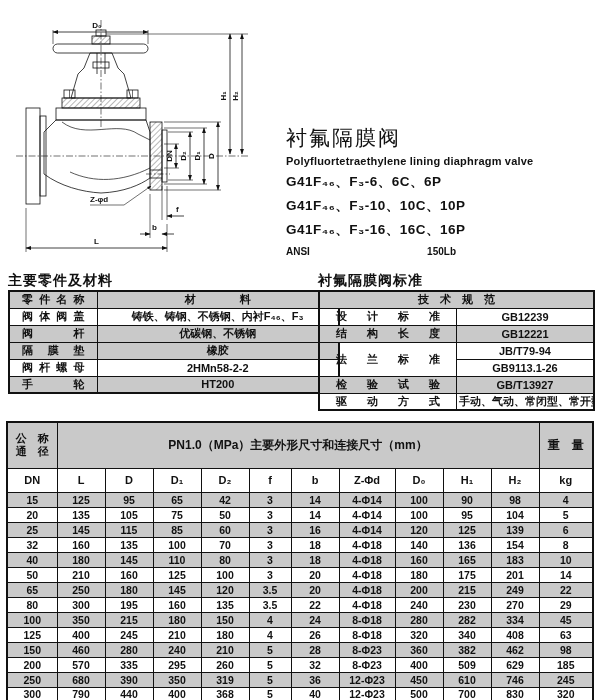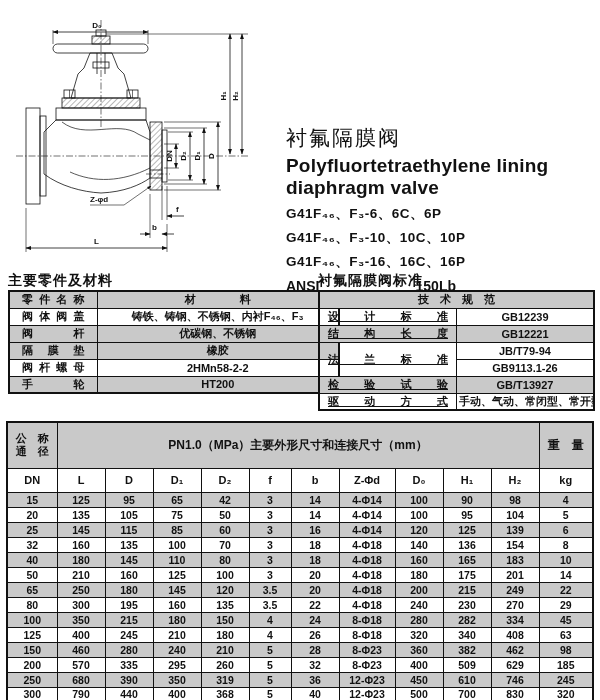--- a/index.html
+++ b/index.html
@@ -10,42 +10,42 @@
   }
   .abs { position:absolute; }
 
   
   #drawing { left:0; top:6px; }
   #drawing text { font-family:"Liberation Sans","DejaVu Sans",sans-serif; font-size:8px; font-weight:bold; fill:#111; }
 
   
   #titleblock { left:286px; top:124px; width:310px; }
   .cn-title  { font-size:21px; font-weight:normal; letter-spacing:2px; }
-  .en-title  { font-size:19px; font-weight:bold; margin-top:3px; letter-spacing:.2px; }
+  .en-title  { font-size:11px; font-weight:bold; margin-top:3px; letter-spacing:.2px; }
   .model-line{ font-size:13.5px; font-weight:bold; margin-top:6px; letter-spacing:.5px; }
-  .ansi-line { font-size:14px; font-weight:bold; margin-top:7px; display:flex; width:170px; }
+  .ansi-line { font-size:10px; font-weight:bold; margin-top:7px; display:flex; width:170px; }
   .ansi-line .val { margin-left:auto;text-align:right; }
 
   
   .section-title { font-size:14px; font-weight:bold; letter-spacing:1px; }
   #parts-title { left:8px;  top:272px; }
   #std-title   { left:318px; top:272px; }
 
   table { border-collapse:collapse; table-layout:fixed; }
   th,td {
     border:1px solid #111; font-weight:bold; text-align:center;
     white-space:nowrap; overflow:hidden; font-size:11px; height:17px; padding:0 2px;
   }
   .shade { background:#c9c9c9; }
   thead th { background:#c9c9c9; }
 
   #parts-table { left:8px; top:290px; width:332px; border:2px solid #111; }
   #parts-table .c1 { width:88px; text-align:justify; text-align-last:justify; padding:0 12px; }
   #std-table { left:318px; top:290px; width:277px; border:2px solid #111; }
-  #std-table .c1 { width:86px; text-align:justify; text-align-last:justify; padding:0 8px;text-decoration:underline; }
+  #std-table .c1 { width:86px; text-align:justify; text-align-last:justify; padding:0 16px; }
 
   
   #dims-table { left:6px; top:421px; width:588px; border:2px solid #111; }
   #dims-table th, #dims-table td { font-size:10.5px; height:15px; }
   #dims-table thead .hrow1 th { height:46px; font-size:12px; }
   #dims-table thead .hrow2 th { height:24px; background:#fff; font-size:11px; }
   .dn-head div { line-height:13px; font-size:11px; }
 </style>
 </head>
 <body>

